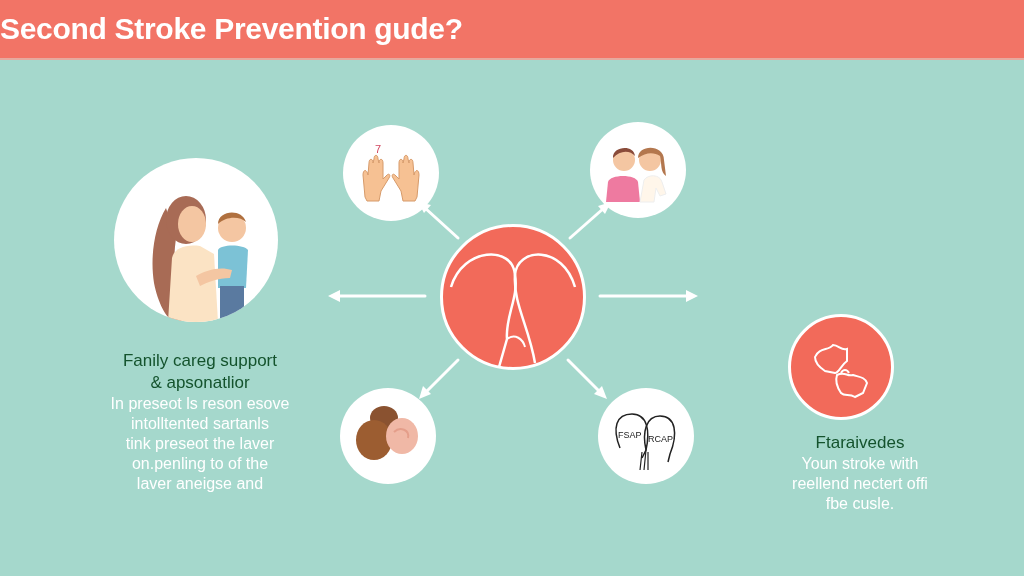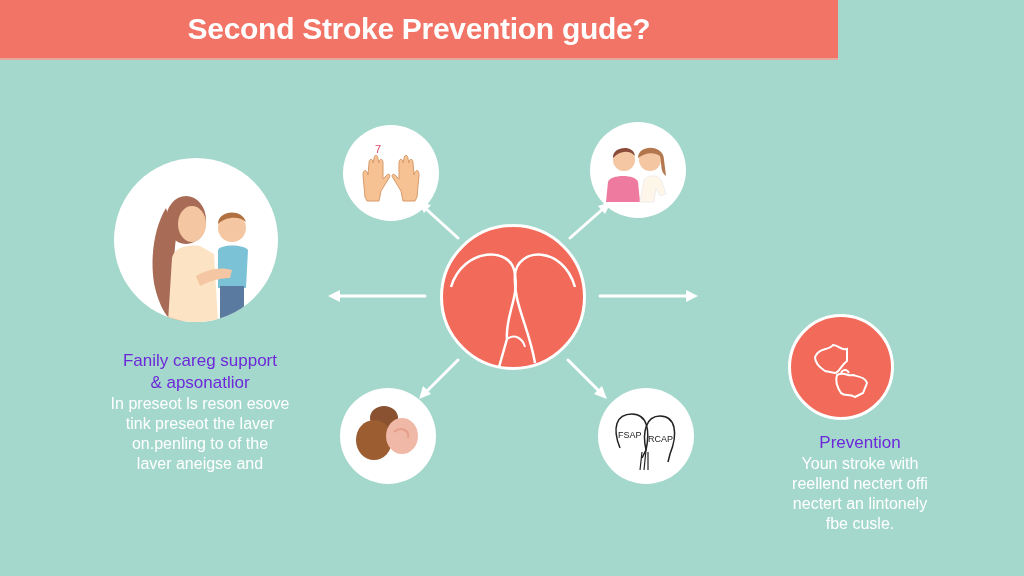--- a/index.html
+++ b/index.html
@@ -3,44 +3,44 @@
 <meta charset="utf-8">
 <style>
   html, body { margin: 0; padding: 0; }
   body {
     width: 1024px; height: 576px; overflow: hidden;
     background: #a5d8cc;
     font-family: "Liberation Sans", "DejaVu Sans", sans-serif;
     position: relative;
   }
   .header {
-    position: absolute; left: 0; top: 0; width: 838px; height: 58px;
+    position: absolute; left: 0; top: 0; width: 1024px; height: 58px;
     background: #f27466;
-    display: flex; align-items: center; justify-content: center;
+    display: flex; align-items: center; 
     border-bottom: 2px solid #e6a99e;
   }
   .header h1 {
     margin: 0; color: #fff; font-size: 30px; font-weight: bold; letter-spacing: -0.3px;
   }
   .circle {
     position: absolute; border-radius: 50%; background: #fff;
     box-sizing: border-box; overflow: hidden;
   }
   .circle svg { width: 100%; height: 100%; display: block; }
   .center-circle {
     position: absolute; left: 440px; top: 224px; width: 146px; height: 146px;
     border-radius: 50%; background: #f26a5a; border: 3px solid #fff; box-sizing: border-box;
   }
   .center-circle svg { width: 100%; height: 100%; display: block; }
   .arrows { position: absolute; left: 0; top: 0; width: 1024px; height: 576px; pointer-events: none; }
   .text-block {
     position: absolute; text-align: center;
   }
   .text-block .heading {
-    color: #6d28d9; font-size: 17px; line-height: 22px; font-weight: normal;
+    color: #14532d; font-size: 17px; line-height: 22px; font-weight: normal;
   }
   .text-block .body {
     color: #ffffff; font-size: 16px; line-height: 20px;
   }
   .red-circle {
     position: absolute; left: 788px; top: 314px; width: 106px; height: 106px;
     border-radius: 50%; background: #f26a5a; border: 3px solid #fff; box-sizing: border-box;
   }
   .red-circle svg { width: 100%; height: 100%; display: block; }
 </style>
@@ -152,29 +152,29 @@
   </svg>
 </div>
 
 <div class="text-block" style="left:80px; top:350px; width:240px;">
   <div class="heading">
     <div>Fanily careg support</div>
     <div>&amp; apsonatlior</div>
   </div>
   <div class="body">
     <div>In preseot ls reson esove</div>
+    <div>intolltented sartanls</div>
     <div>tink preseot the laver</div>
     <div>on.penling to of the</div>
     <div>laver aneigse and</div>
   </div>
 </div>
 
 <div class="text-block" style="left:750px; top:432px; width:220px;">
   <div class="heading">
-    <div>Prevention</div>
+    <div>Ftaraivedes</div>
   </div>
   <div class="body">
     <div>Youn stroke with</div>
     <div>reellend nectert offi</div>
-    <div>nectert an lintonely</div>
     <div>fbe cusle.</div>
   </div>
 </div>
 
 </body></html>

